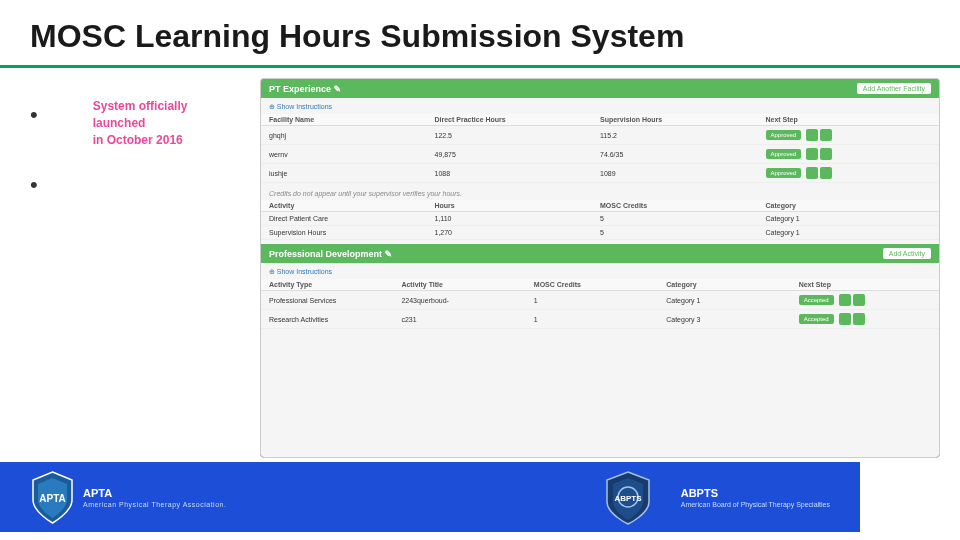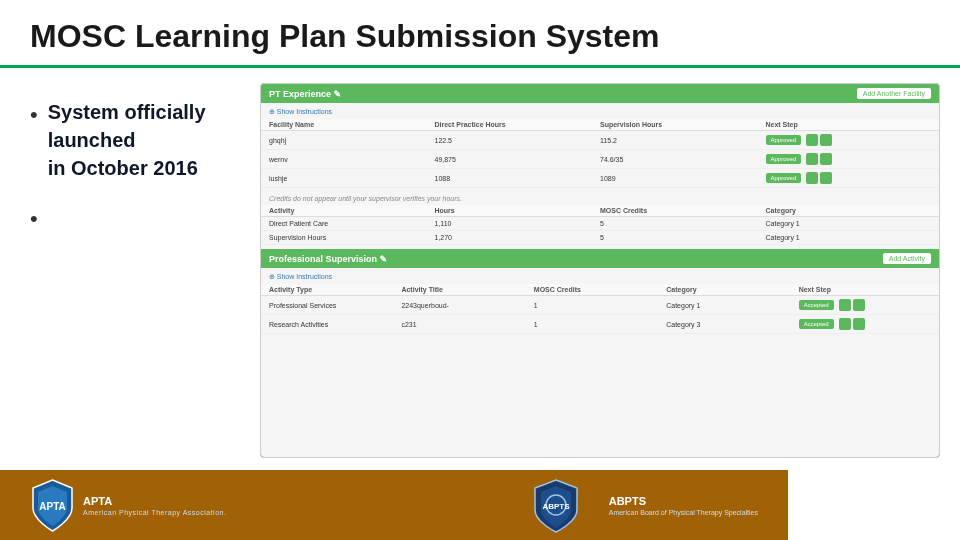--- a/index.html
+++ b/index.html
@@ -52,33 +52,33 @@
 
     .bullet-dot {
       font-size: 22px;
       color: #333;
       margin-right: 10px;
       margin-top: 2px;
       flex-shrink: 0;
     }
 
     .bullet-text {
-      font-size: 20px;
+      font-size: 12px;
       font-weight: 600;
-      color: #0f172a;
+      color: #ec4899;
       line-height: 1.4;
+      margin-left: 45px;
     }
 
     .screenshot-area {
       flex: 1;
       background: #701a75;
       border: 1px solid #ccc;
       border-radius: 4px;
       overflow: hidden;
-      margin-top: 5px;
       font-size: 8px;
     }
 
     
     .mock-screen {
       width: 100%;
       height: 100%;
       background: #f5f5f5;
       overflow: hidden;
     }
@@ -173,25 +173,25 @@
       padding: 3px 8px;
       font-style: italic;
     }
 
     .section-gap {
       height: 4px;
     }
 
     .footer-bar {
       position: absolute;
-      bottom: 0;
+      bottom: 8px;
       left: 0;
-      width: 788px;
+      width: 860px;
       height: 70px;
-      background: #a16207;
+      background: #1d4ed8;
       display: flex;
       align-items: center;
       justify-content: space-between;
       padding: 0 30px;
     }
 
     .footer-left {
       display: flex;
       align-items: center;
     }
@@ -250,21 +250,21 @@
       color: #cde;
       font-size: 7px;
       font-weight: normal;
     }
   </style>
 </head>
 <body>
 
 <div class="slide">
 
-  <div class="slide-title">MOSC Learning Plan Submission System</div>
+  <div class="slide-title">MOSC Learning Hours Submission System</div>
 
   <div class="content-area">
 
     <div class="bullet-points">
       <div class="bullet-item">
         <span class="bullet-dot">•</span>
         <span class="bullet-text">System officially<br>launched<br>in October 2016</span>
       </div>
       <div class="bullet-item">
         <span class="bullet-dot">•</span>
@@ -324,21 +324,21 @@
         <div class="table-row">
           <div class="col">Supervision Hours</div>
           <div class="col">1,270</div>
           <div class="col">5</div>
           <div class="col">Category 1</div>
         </div>
 
         <div class="section-gap"></div>
 
         <div class="section-bar">
-          <span>Professional Supervision ✎</span>
+          <span>Professional Development ✎</span>
           <button class="add-btn">Add Activity</button>
         </div>
         <div class="show-instructions">⊕ Show Instructions</div>
 
         <div class="table-header-row">
           <div class="col">Activity Type</div>
           <div class="col">Activity Title</div>
           <div class="col">MOSC Credits</div>
           <div class="col">Category</div>
           <div class="col">Next Step</div>

